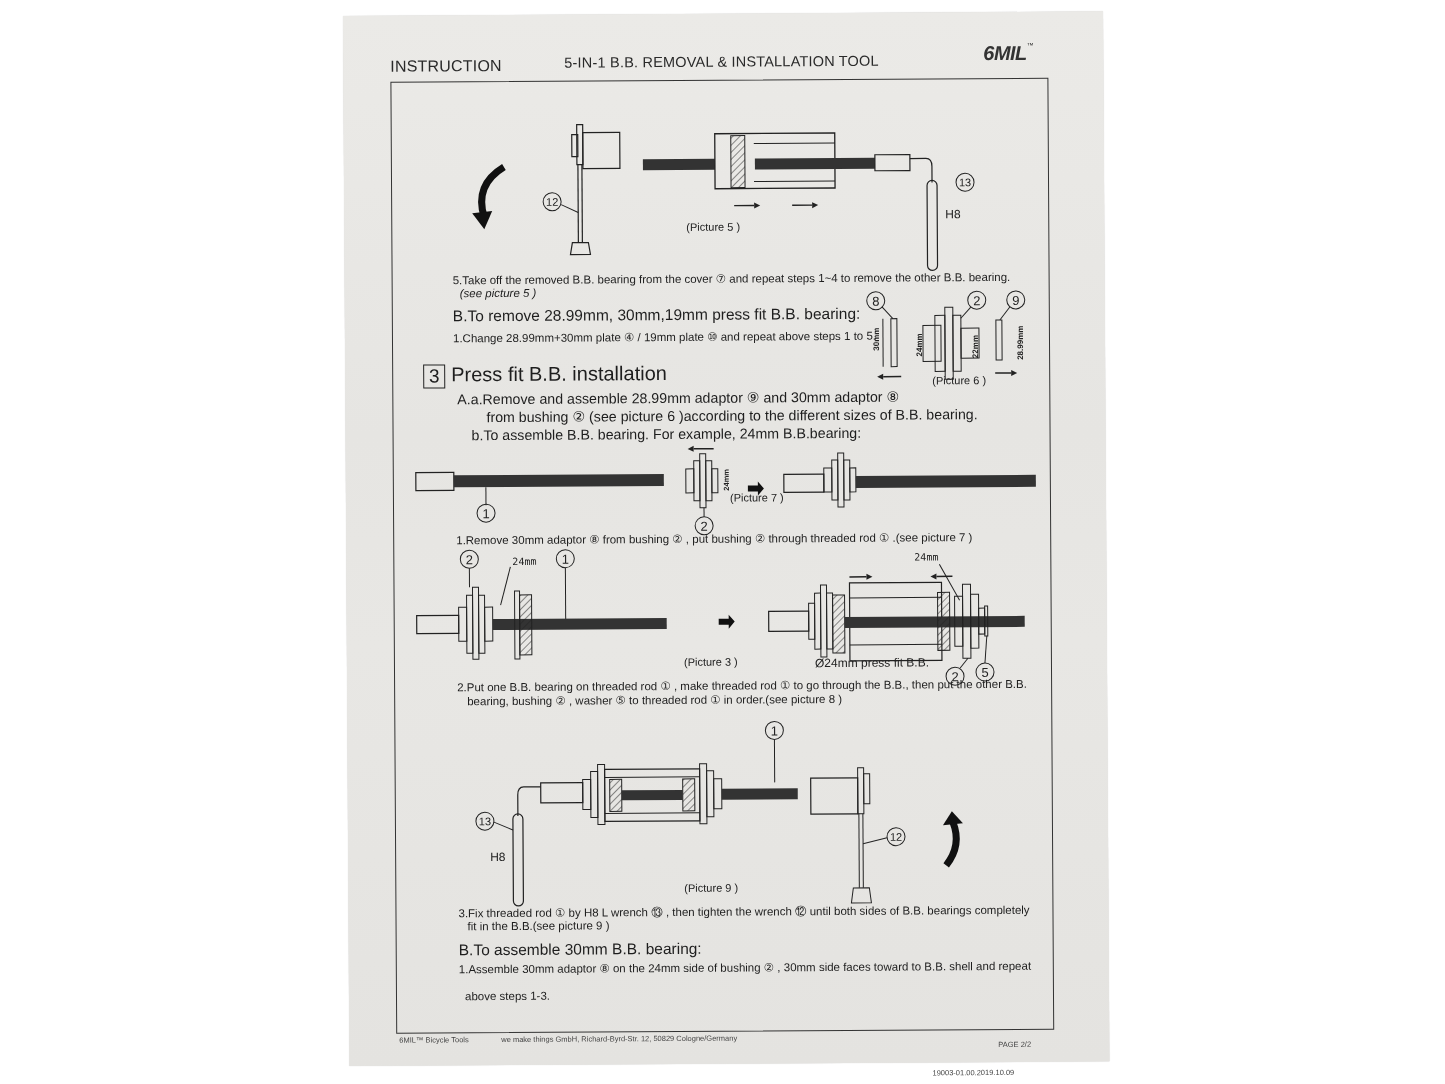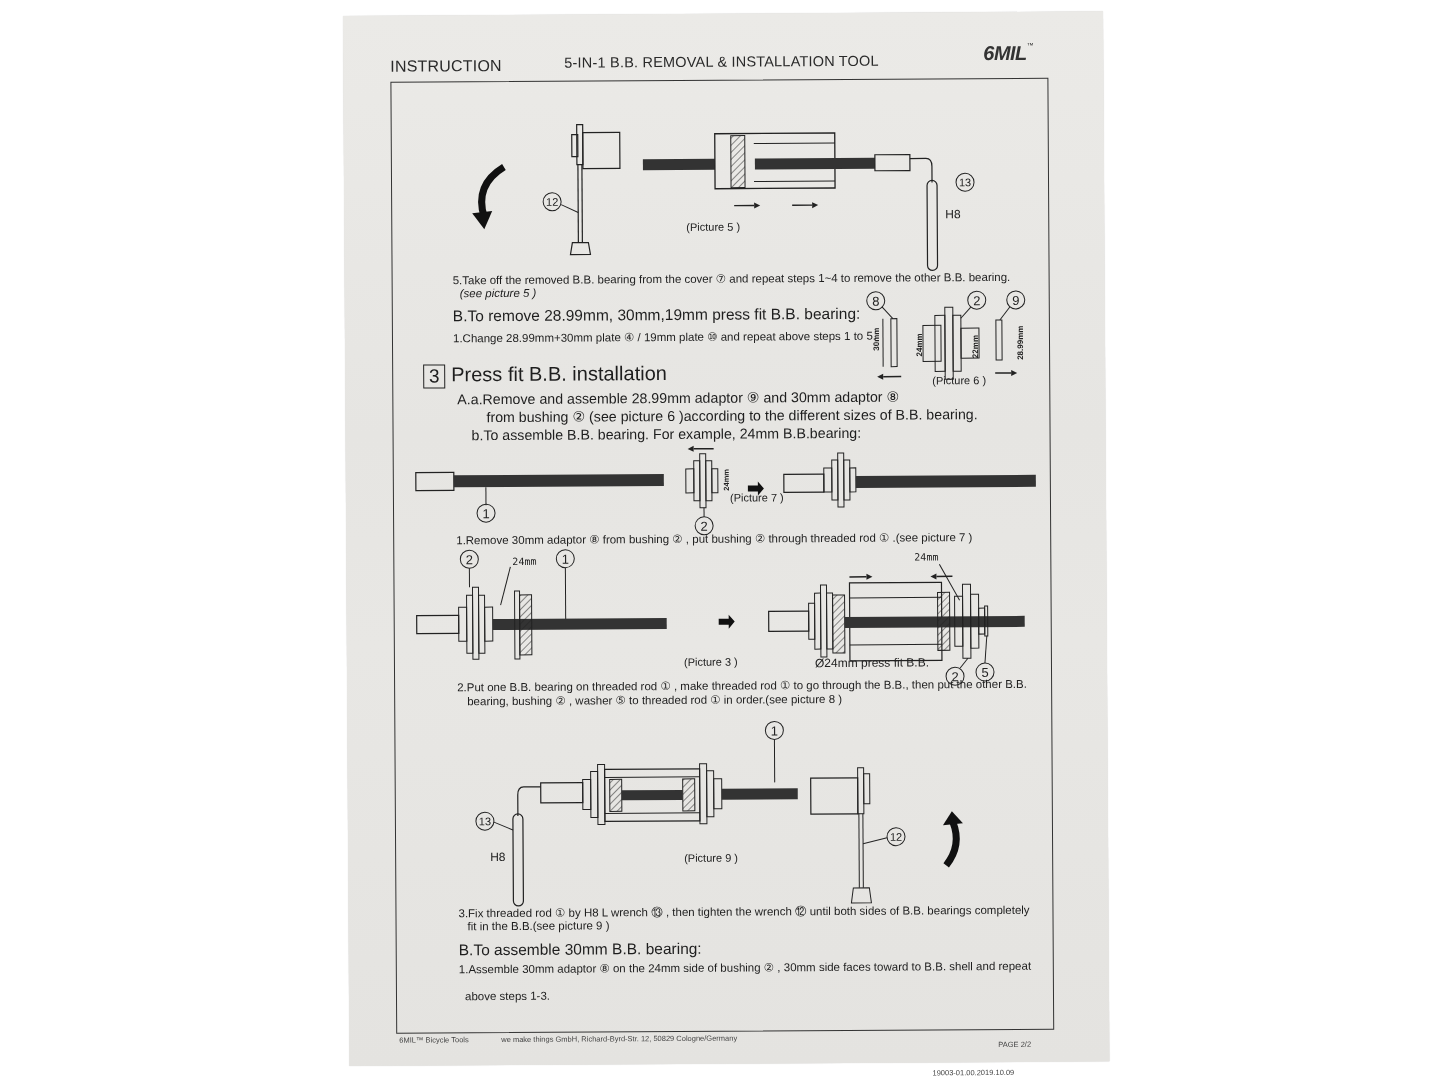--- a/index.html
+++ b/index.html
@@ -235,21 +235,21 @@
       <text x="428" y="123" font-size="11" text-anchor="middle" font-family="Liberation Sans, sans-serif" fill="#222">12</text>
     <line x1="419" y1="120" x2="395" y2="126" stroke="#222"></line>
     <path d="M478,148 Q494,128 485,105" stroke="#111" stroke-width="7" fill="none"></path>
     <polygon points="475,108 495,106 484,94" fill="#111"></polygon>
     <defs>
       <pattern id="hatch3" width="5" height="5" patternUnits="userSpaceOnUse" patternTransform="rotate(45)">
         <line x1="0" y1="0" x2="0" y2="5" stroke="#222" stroke-width="1"></line>
       </pattern>
     </defs>
   </svg>
-  <div class="t cap" style="left:336px;top:838px;">(Picture 9 )</div>
+  <div class="t cap" style="left:336px;top:868px;">(Picture 9 )</div>
 
   <div class="t s12" style="left:110px;top:891px;">3.Fix threaded rod ① by H8 L wrench ⑬ , then tighten the wrench ⑫ until both sides of B.B. bearings completely</div>
   <div class="t s12" style="left:119px;top:905px;">fit in the B.B.(see picture 9 )</div>
 
   <div class="t s16" style="left:110px;top:926px;">B.To assemble 30mm B.B. bearing:</div>
   <div class="t s12" style="left:110px;top:947px;">1.Assemble 30mm adaptor ⑧ on the 24mm side of bushing ② , 30mm side faces toward to B.B. shell and repeat</div>
   <div class="t s12" style="left:116px;top:975px;">above steps 1-3.</div>
 
   <div class="footer" style="left:50px;">6MIL™ Bicycle Tools</div>
   <div class="footer" style="left:152px;">we make things GmbH, Richard-Byrd-Str. 12, 50829 Cologne/Germany</div>

